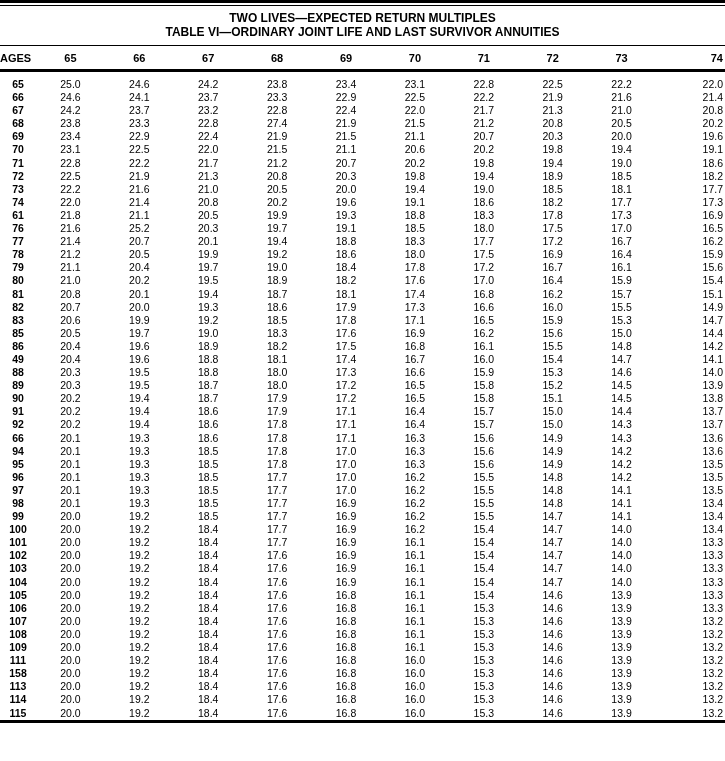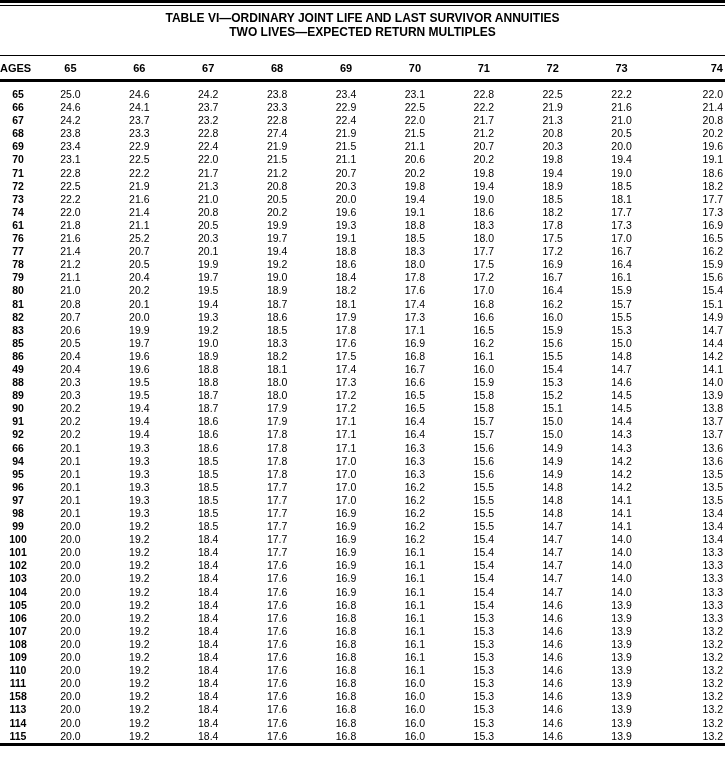--- a/index.html
+++ b/index.html
@@ -19,21 +19,21 @@
     text-align: center;
     padding-top: 5px;
     font-weight: bold;
     font-size: 12px;
     line-height: 14px;
   }
   table.data-table {
     width: 725px;
     border-collapse: collapse;
     table-layout: fixed;
-    margin-top: 16px;
+    margin-top: 6px;
   }
   table.data-table thead tr {
     border-top: 1px solid #000;
     border-bottom: 3px solid #000;
   }
   thead th {
     font-size: 11px;
     font-weight: bold;
     height: 25px;
     vertical-align: middle;
@@ -61,22 +61,22 @@
   .last-col { text-align: right; padding-right: 2px; }
 </style>
 </head>
 <body>
 
 <div class="page">
   <div class="rule-thick-top"></div>
   <div class="rule-thin-top"></div>
 
   <div class="title-block">
+    <div>TWO LIVES—EXPECTED RETURN MULTIPLES</div>
     <div>TABLE VI—ORDINARY JOINT LIFE AND LAST SURVIVOR ANNUITIES</div>
-    <div>TWO LIVES—EXPECTED RETURN MULTIPLES</div>
   </div>
 
   <table class="data-table">
     <thead>
       <tr id="header-row">
         <th class="corner">AGES</th>
       <th>65</th>
           <th>66</th>
           <th>67</th>
           <th>68</th>
@@ -655,33 +655,20 @@
           <td>18.4</td>
           <td>17.6</td>
           <td>16.8</td>
           <td>16.1</td>
           <td>15.3</td>
           <td>14.6</td>
           <td>13.9</td>
           <td class="last-col">13.2</td>
         </tr>
         <tr>
-          <th class="age-col">110</th>
-          <td>20.0</td>
-          <td>19.2</td>
-          <td>18.4</td>
-          <td>17.6</td>
-          <td>16.8</td>
-          <td>16.1</td>
-          <td>15.3</td>
-          <td>14.6</td>
-          <td>13.9</td>
-          <td class="last-col">13.2</td>
-        </tr>
-        <tr>
           <th class="age-col">111</th>
           <td>20.0</td>
           <td>19.2</td>
           <td>18.4</td>
           <td>17.6</td>
           <td>16.8</td>
           <td>16.0</td>
           <td>15.3</td>
           <td>14.6</td>
           <td>13.9</td>

